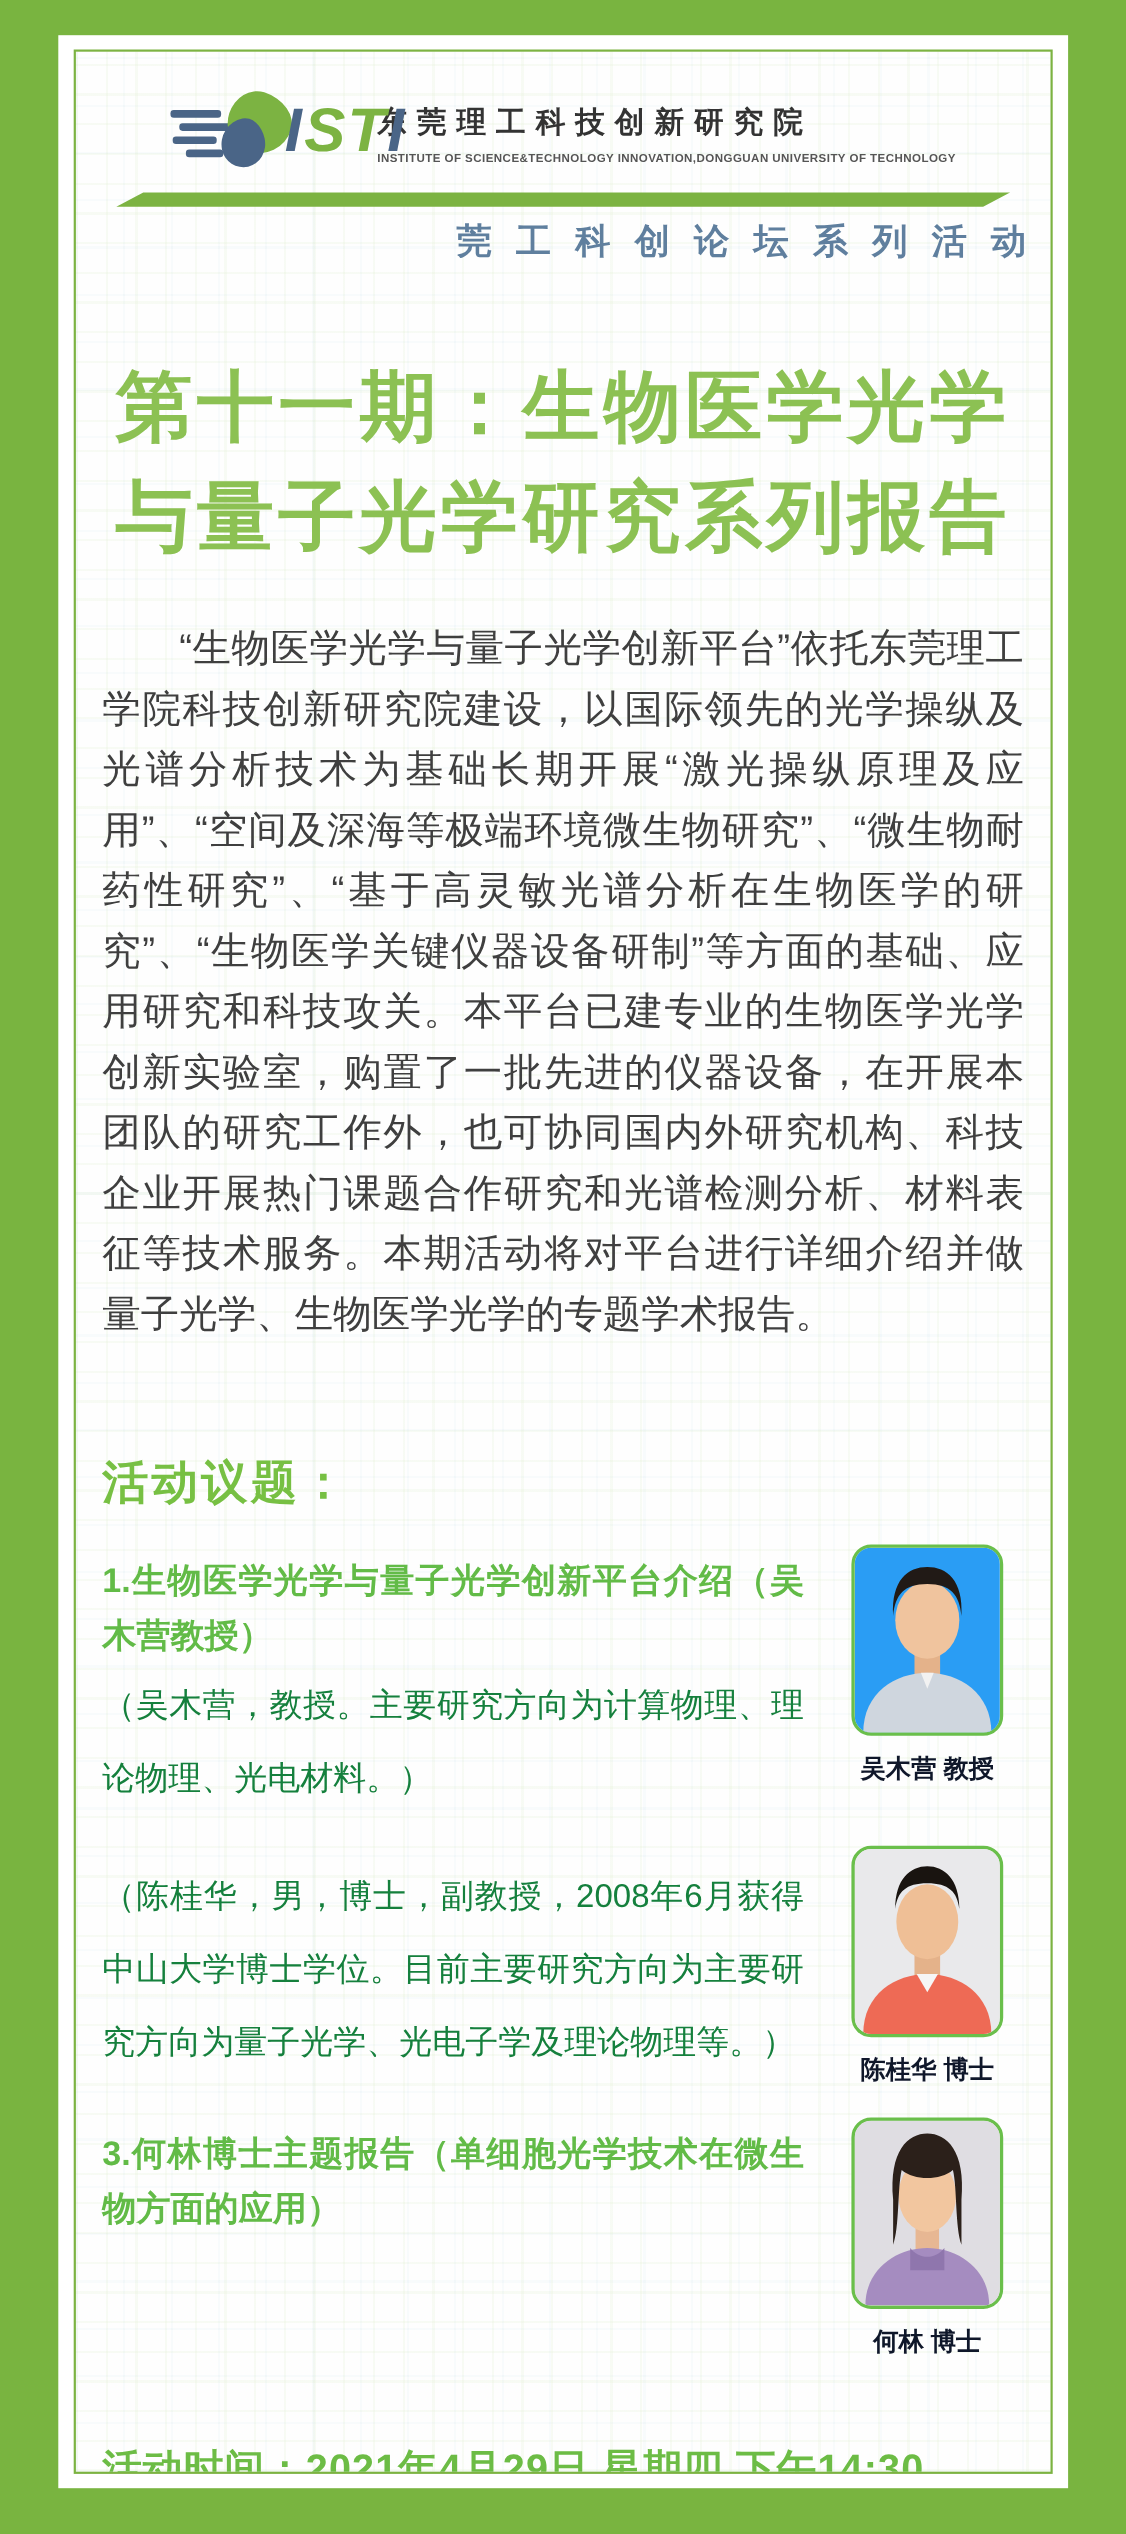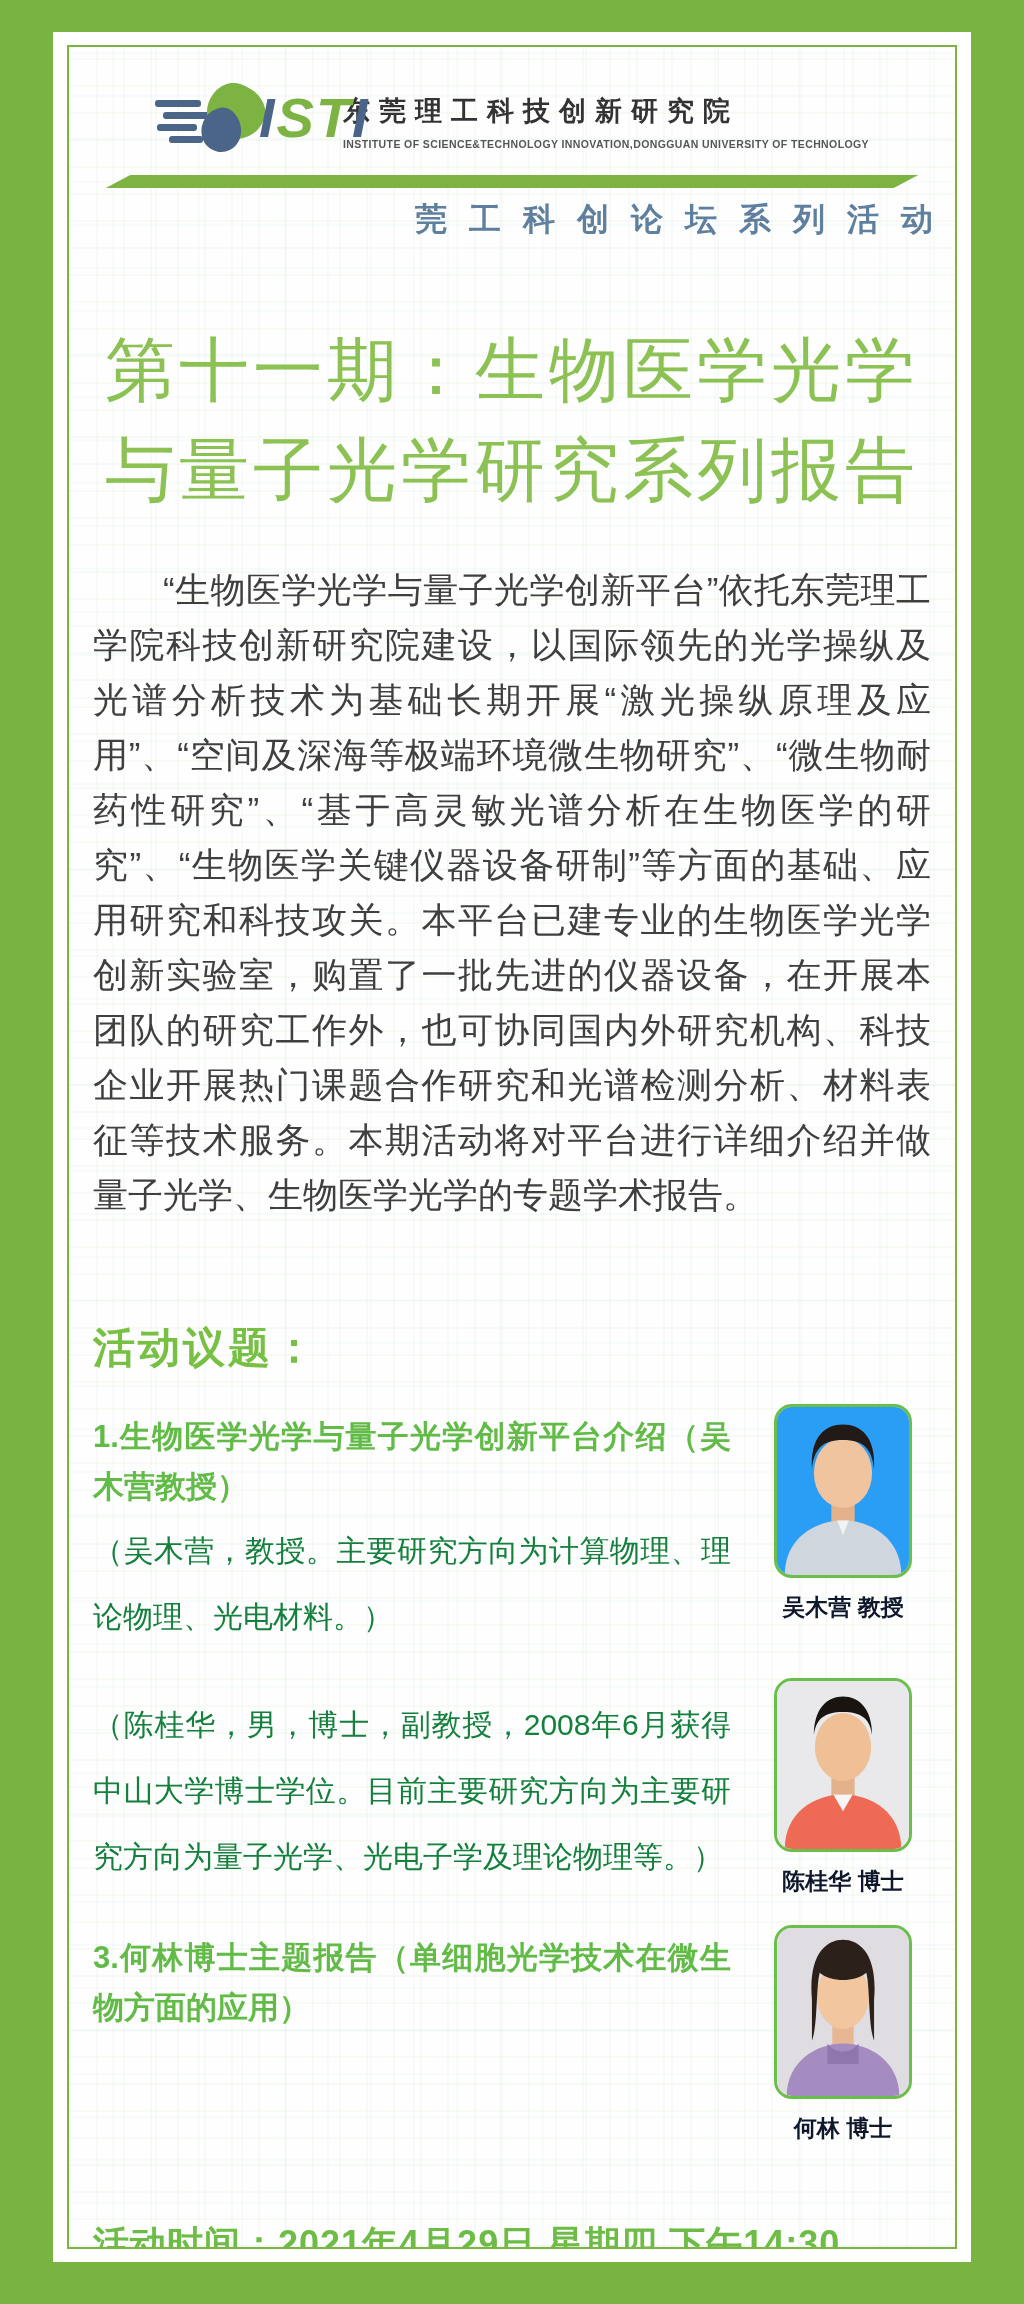--- a/index.html
+++ b/index.html
@@ -63,21 +63,21 @@
   }
   .series-text{
     margin-top:10px; text-align:right;
     font-size:32px; font-weight:bold; color:#5f7f9e; letter-spacing:22px;
     white-space:nowrap;
   }
 
   
   .big-title{
     margin-top:78px; text-align:center; color:#8cc153;
-    font-size:70px; font-weight:400; line-height:100px; letter-spacing:4px;
+    font-size:70px; font-weight:700; line-height:100px; letter-spacing:4px;
     white-space:nowrap;
   }
 
   
   .intro{
     margin:42px 24px 0 24px;
     font-size:35px; line-height:55px; color:#3f3f3f;
     text-align:justify; text-indent:2em;
   }
 

